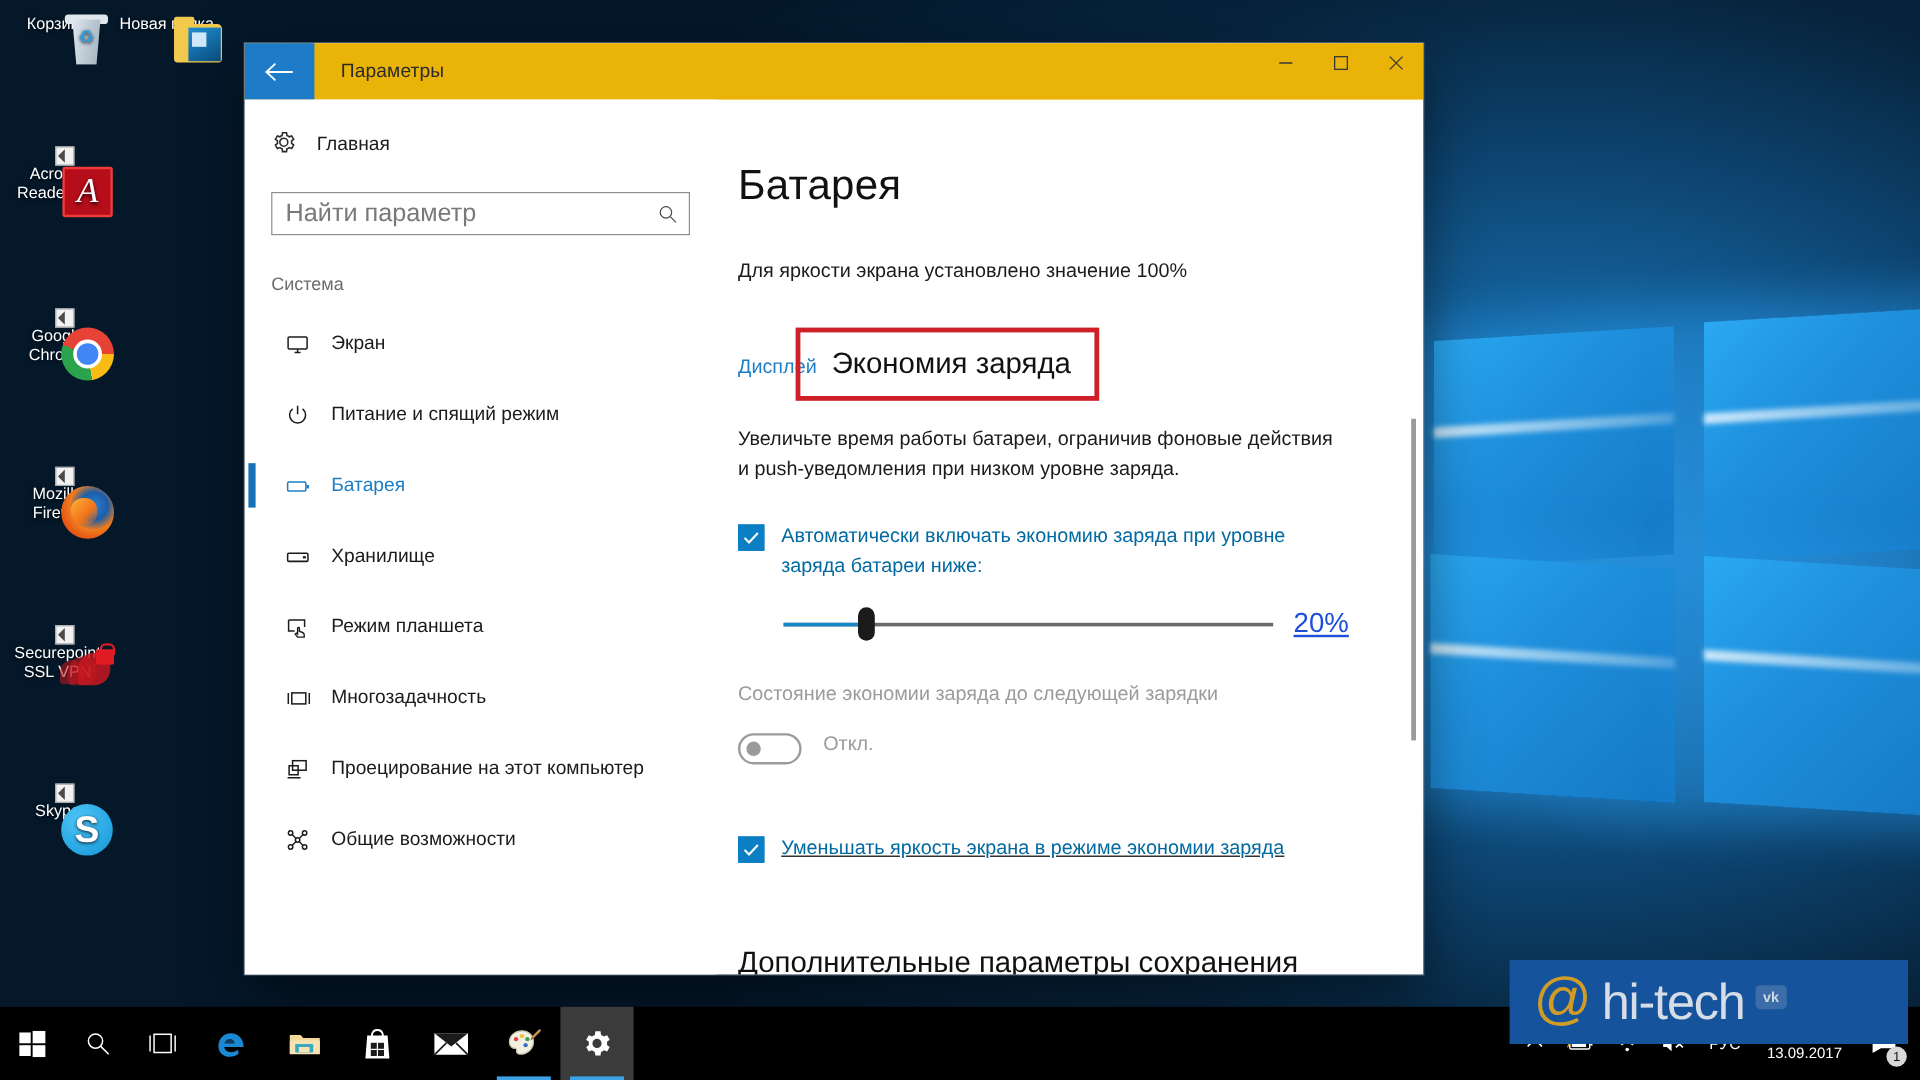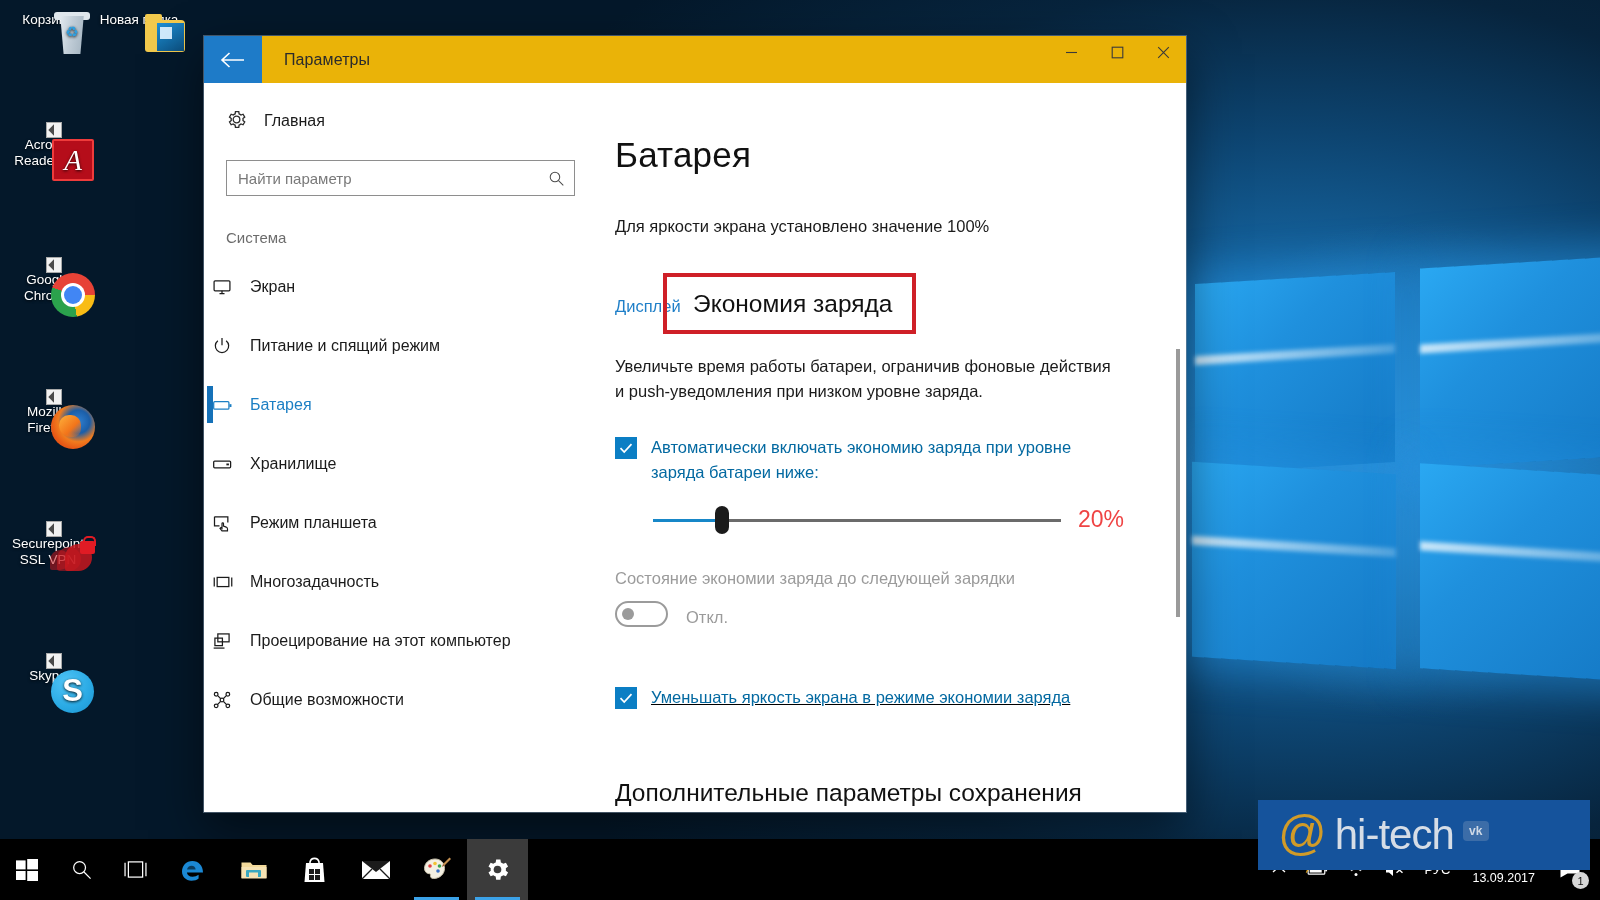--- a/index.html
+++ b/index.html
@@ -186,41 +186,41 @@
     position: relative;
     height: 36px;
     border: 1px solid #8e8e8e;
     background: #fff;
     display: flex; align-items: center;
   }
   #search-input {
     border: none; outline: none;
     width: 100%; height: 100%;
     padding: 0 34px 0 11px;
-    font-size: 15px; font-family: inherit;
+    font-size: 21px; font-family: inherit;
     color: #a16207; background: transparent;
   }
   #search-input::placeholder { color: #797979; }
   #search-icon-btn {
     position: absolute; right: 7px; top: 50%;
     transform: translateY(-50%);
     width: 22px; height: 22px;
     display:flex;align-items:center;justify-content:center;
     cursor: pointer; color:#4a4a4a;
   }
 
   #section-label {
     padding: 33px 0 11px 22px;
     font-size: 15px; color: #6c6c6c;
   }
   .nav-item {
     position: relative;
     display: flex; align-items: center;
     height: 59px;
-    padding-left: 8px;
+    padding-left: 34px;
     cursor: pointer;
     font-size: 16px; color: #1b1b1b;
   }
   .nav-item .ico {
     width: 30px; flex-shrink: 0;
     display: flex; align-items: center;
     color: #1b1b1b;
   }
   .nav-item .txt { padding-left: 8px; white-space: nowrap; }
   .nav-item.selected { color: #1c7fc4; }
@@ -298,26 +298,26 @@
   }
   #slider-thumb {
     position: absolute;
     width: 14px; height: 28px;
     background: #1b1b1b; border-radius: 7px;
     transform: translateX(-50%);
     cursor: pointer;
   }
   #slider-value {
     padding-left: 17px;
-    font-size: 23px; color: #ef4444;
+    font-size: 23px; color: #1d4ed8; text-decoration: underline;
   }
 
   #toggle-section { margin-top: 36px; }
   #toggle-label { font-size: 16.5px; color: #9b9b9b; }
-  #toggle-row { display: flex; align-items: flex-end; margin-top: 13px; }
+  #toggle-row { display: flex; align-items: flex-start; margin-top: 23px; }
   #toggle-switch {
     width: 53px; height: 26px;
     border: 2px solid #9b9b9b; border-radius: 13px;
     position: relative; cursor: pointer; background: #fff;
   }
   #toggle-knob {
     position: absolute; left: 5px; top: 50%;
     width: 12px; height: 12px; margin-top: -6px;
     border-radius: 50%; background: #9b9b9b;
   }

